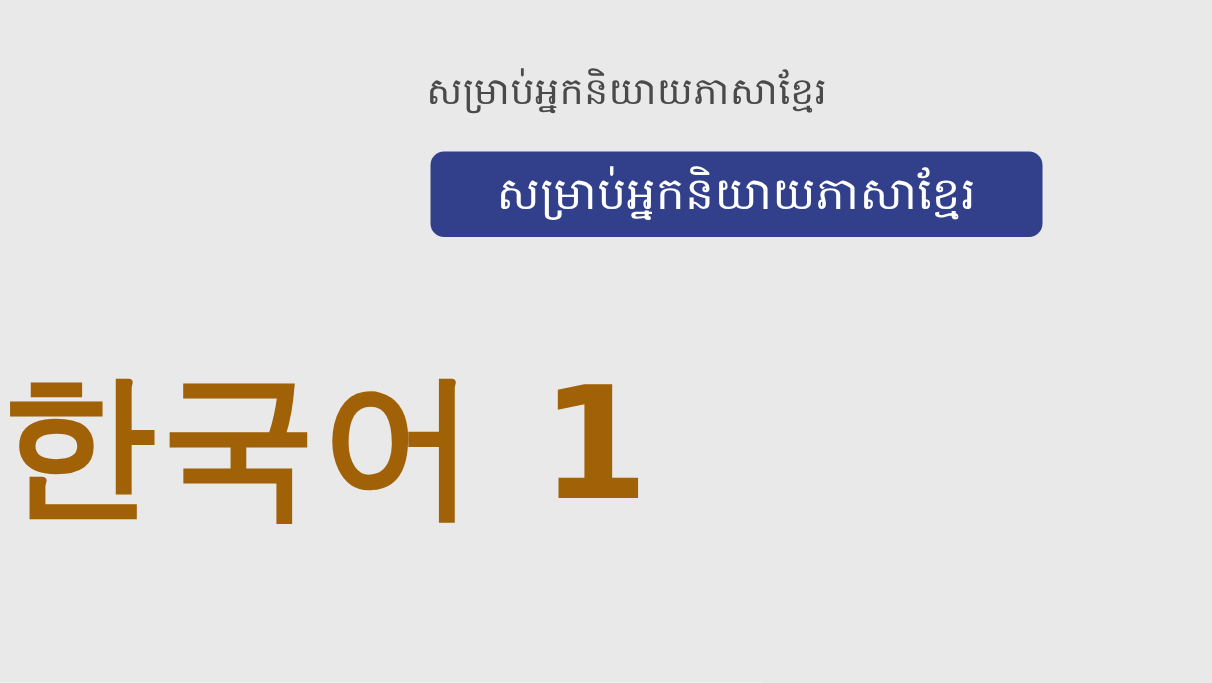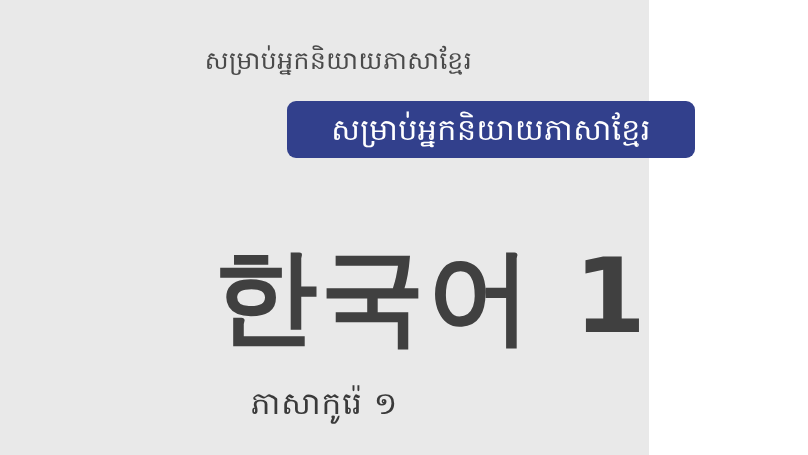--- a/index.html
+++ b/index.html
@@ -7,21 +7,21 @@
     padding: 0;
   }
   body {
     width: 808px;
     height: 455px;
     overflow: hidden;
     font-family: "DejaVu Sans", "Liberation Sans", sans-serif;
   }
   #cover {
     position: relative;
-    width: 649px;
+    width: 808px;
     height: 455px;
     background: #e9e9e9;
     box-sizing: border-box;
   }
 
   
   .khmer-top {
     position: absolute;
     left: 0;
     right: 0;
@@ -74,27 +74,27 @@
     color: #2b2a28;
     white-space: nowrap;
   }
 
   
   .korean-title {
     position: absolute;
     left: 0;
     right: 0;
     top: 233px;
-    text-align: right;
+    text-align: left;
     font-family: "DejaVu Sans", "Liberation Sans", sans-serif;
     font-size: 104px;
     line-height: 126px;
     font-weight: bold;
     letter-spacing: 3px;
-    color: #404040;
+    color: #a16207;
     white-space: nowrap;
   }
 
   
   .khmer-bottom {
     position: absolute;
     left: 0;
     right: 0;
     top: 381px;
     text-align: center;
@@ -113,15 +113,14 @@
 
   <div class="khmer-top">សម្រាប់អ្នកនិយាយភាសាខ្មែរ</div>
 
   <div class="banner">
     <span class="banner-text">សម្រាប់អ្នកនិយាយភាសាខ្មែរ</span>
   </div>
 
 
   <div class="korean-title">한국어 1</div>
 
-  <div class="khmer-bottom">ភាសាកូរ៉េ ១</div>
 
 </div>
 
 </body></html>

